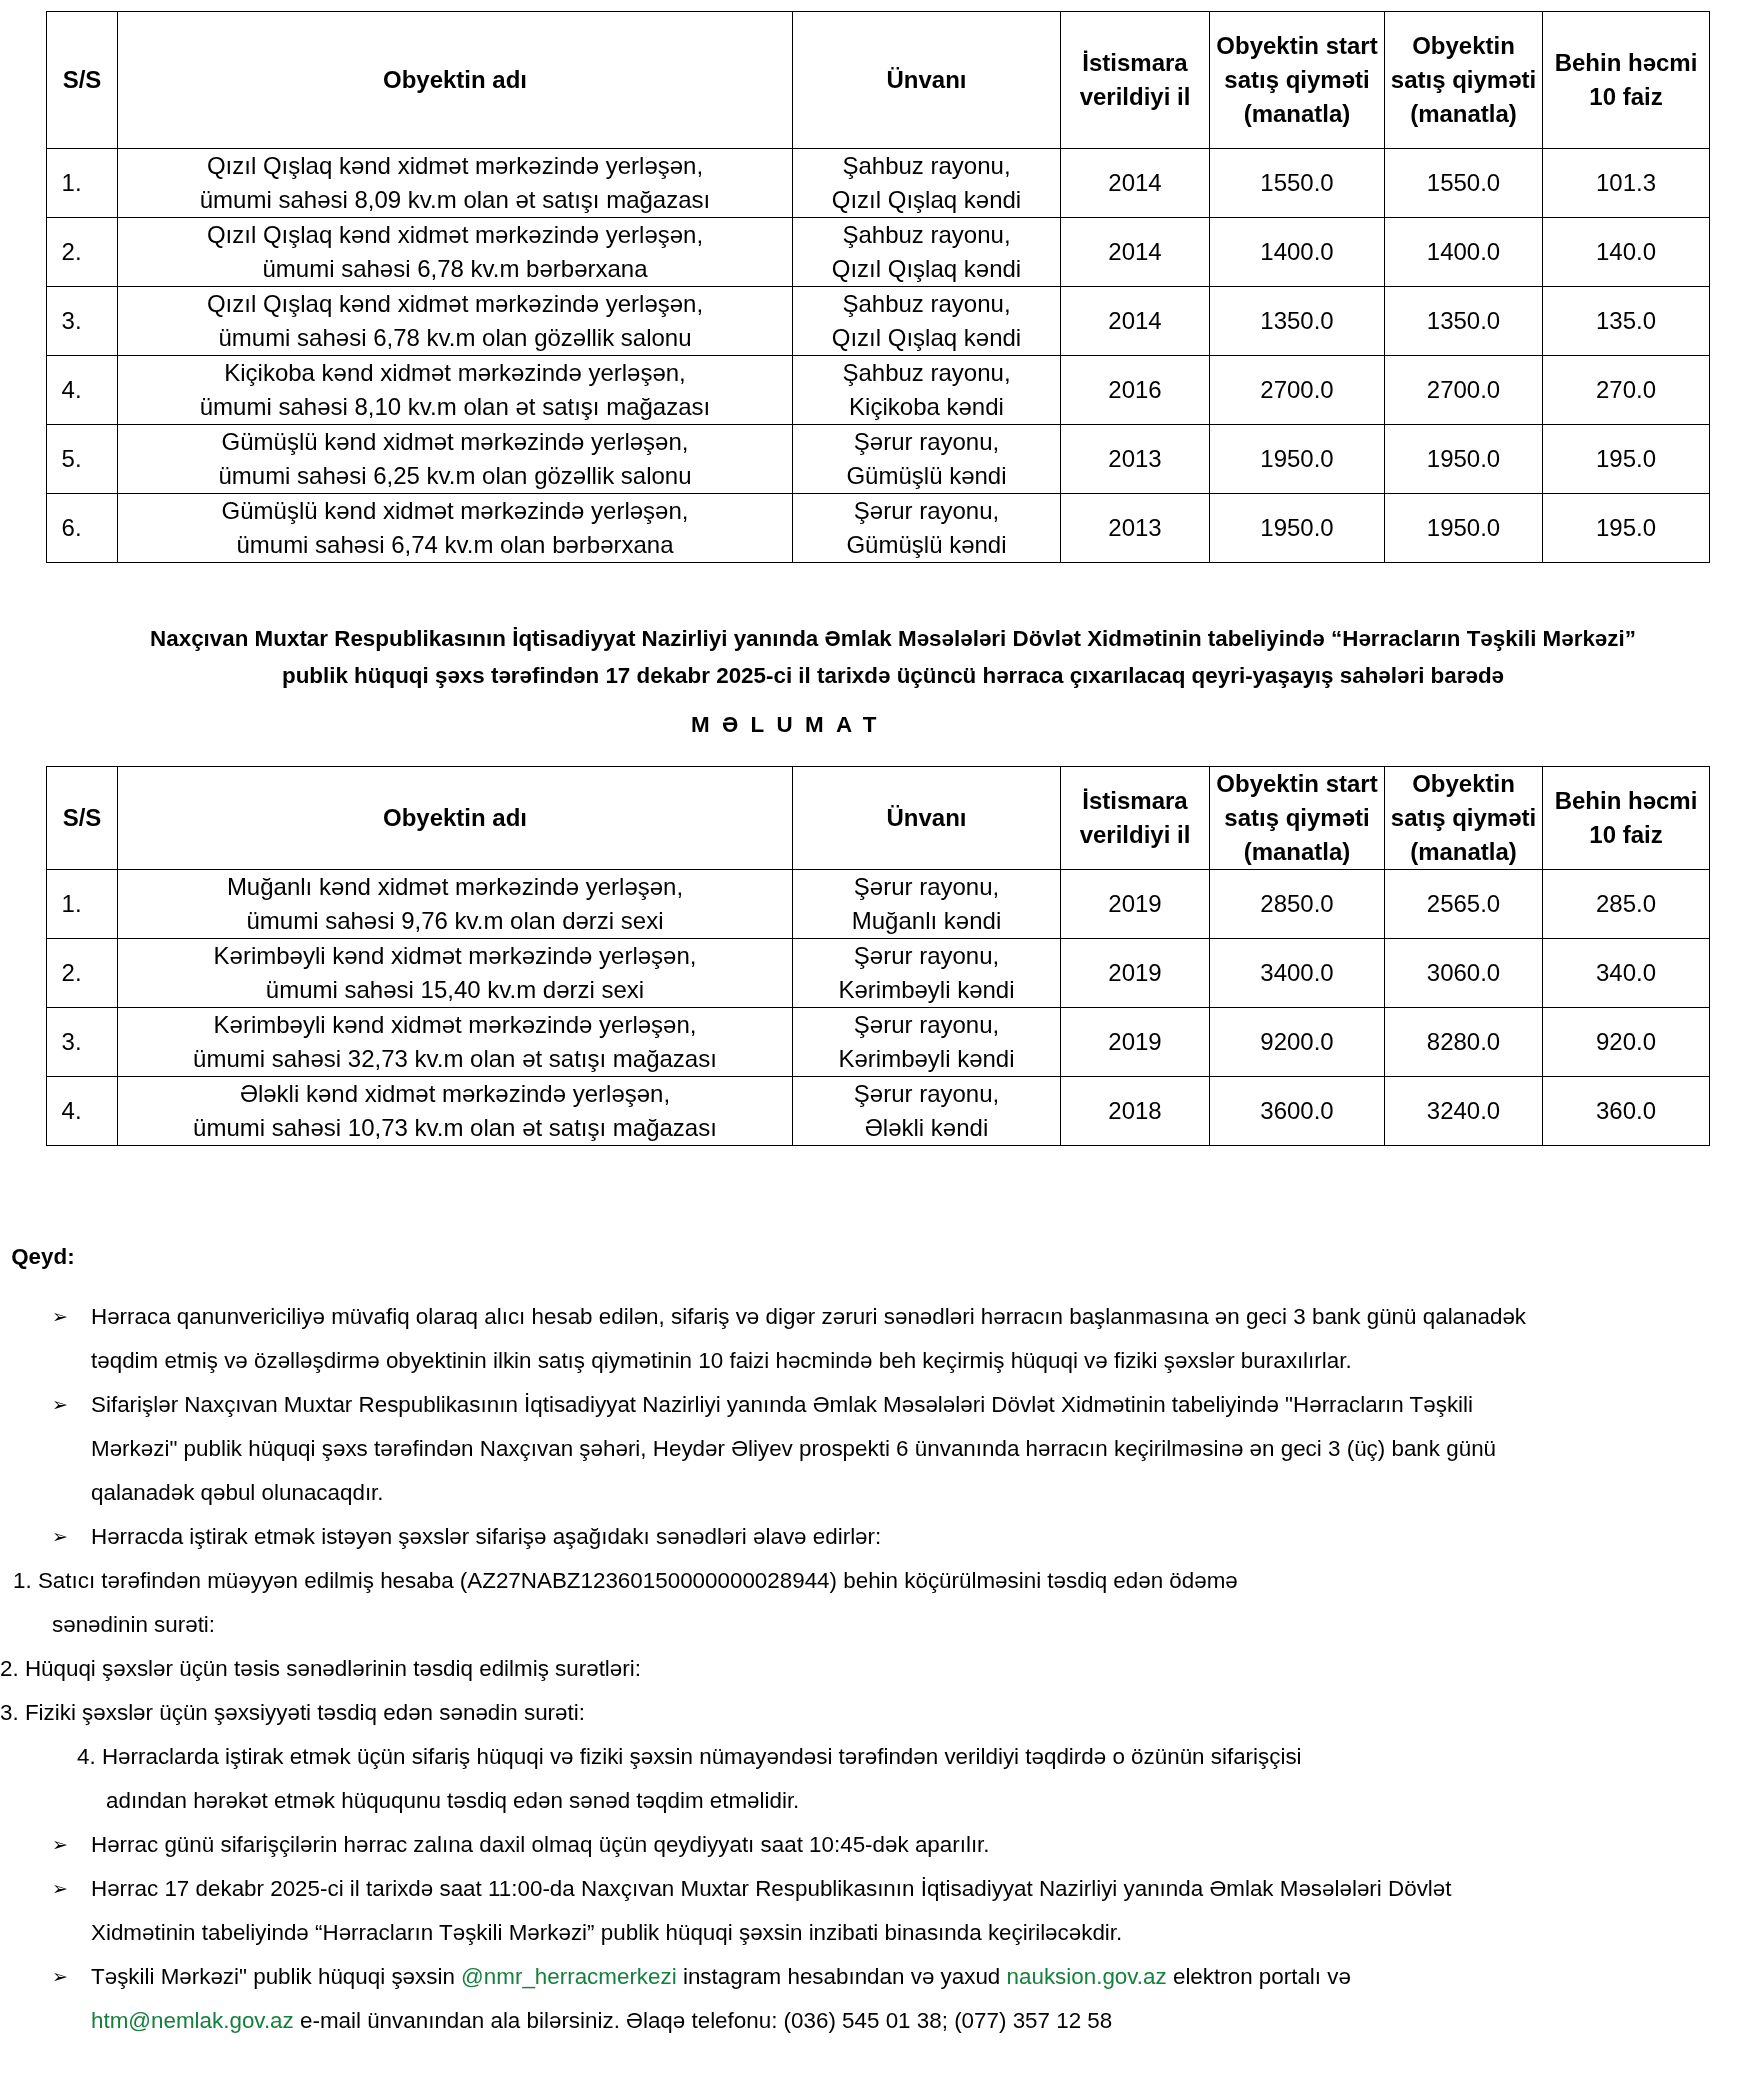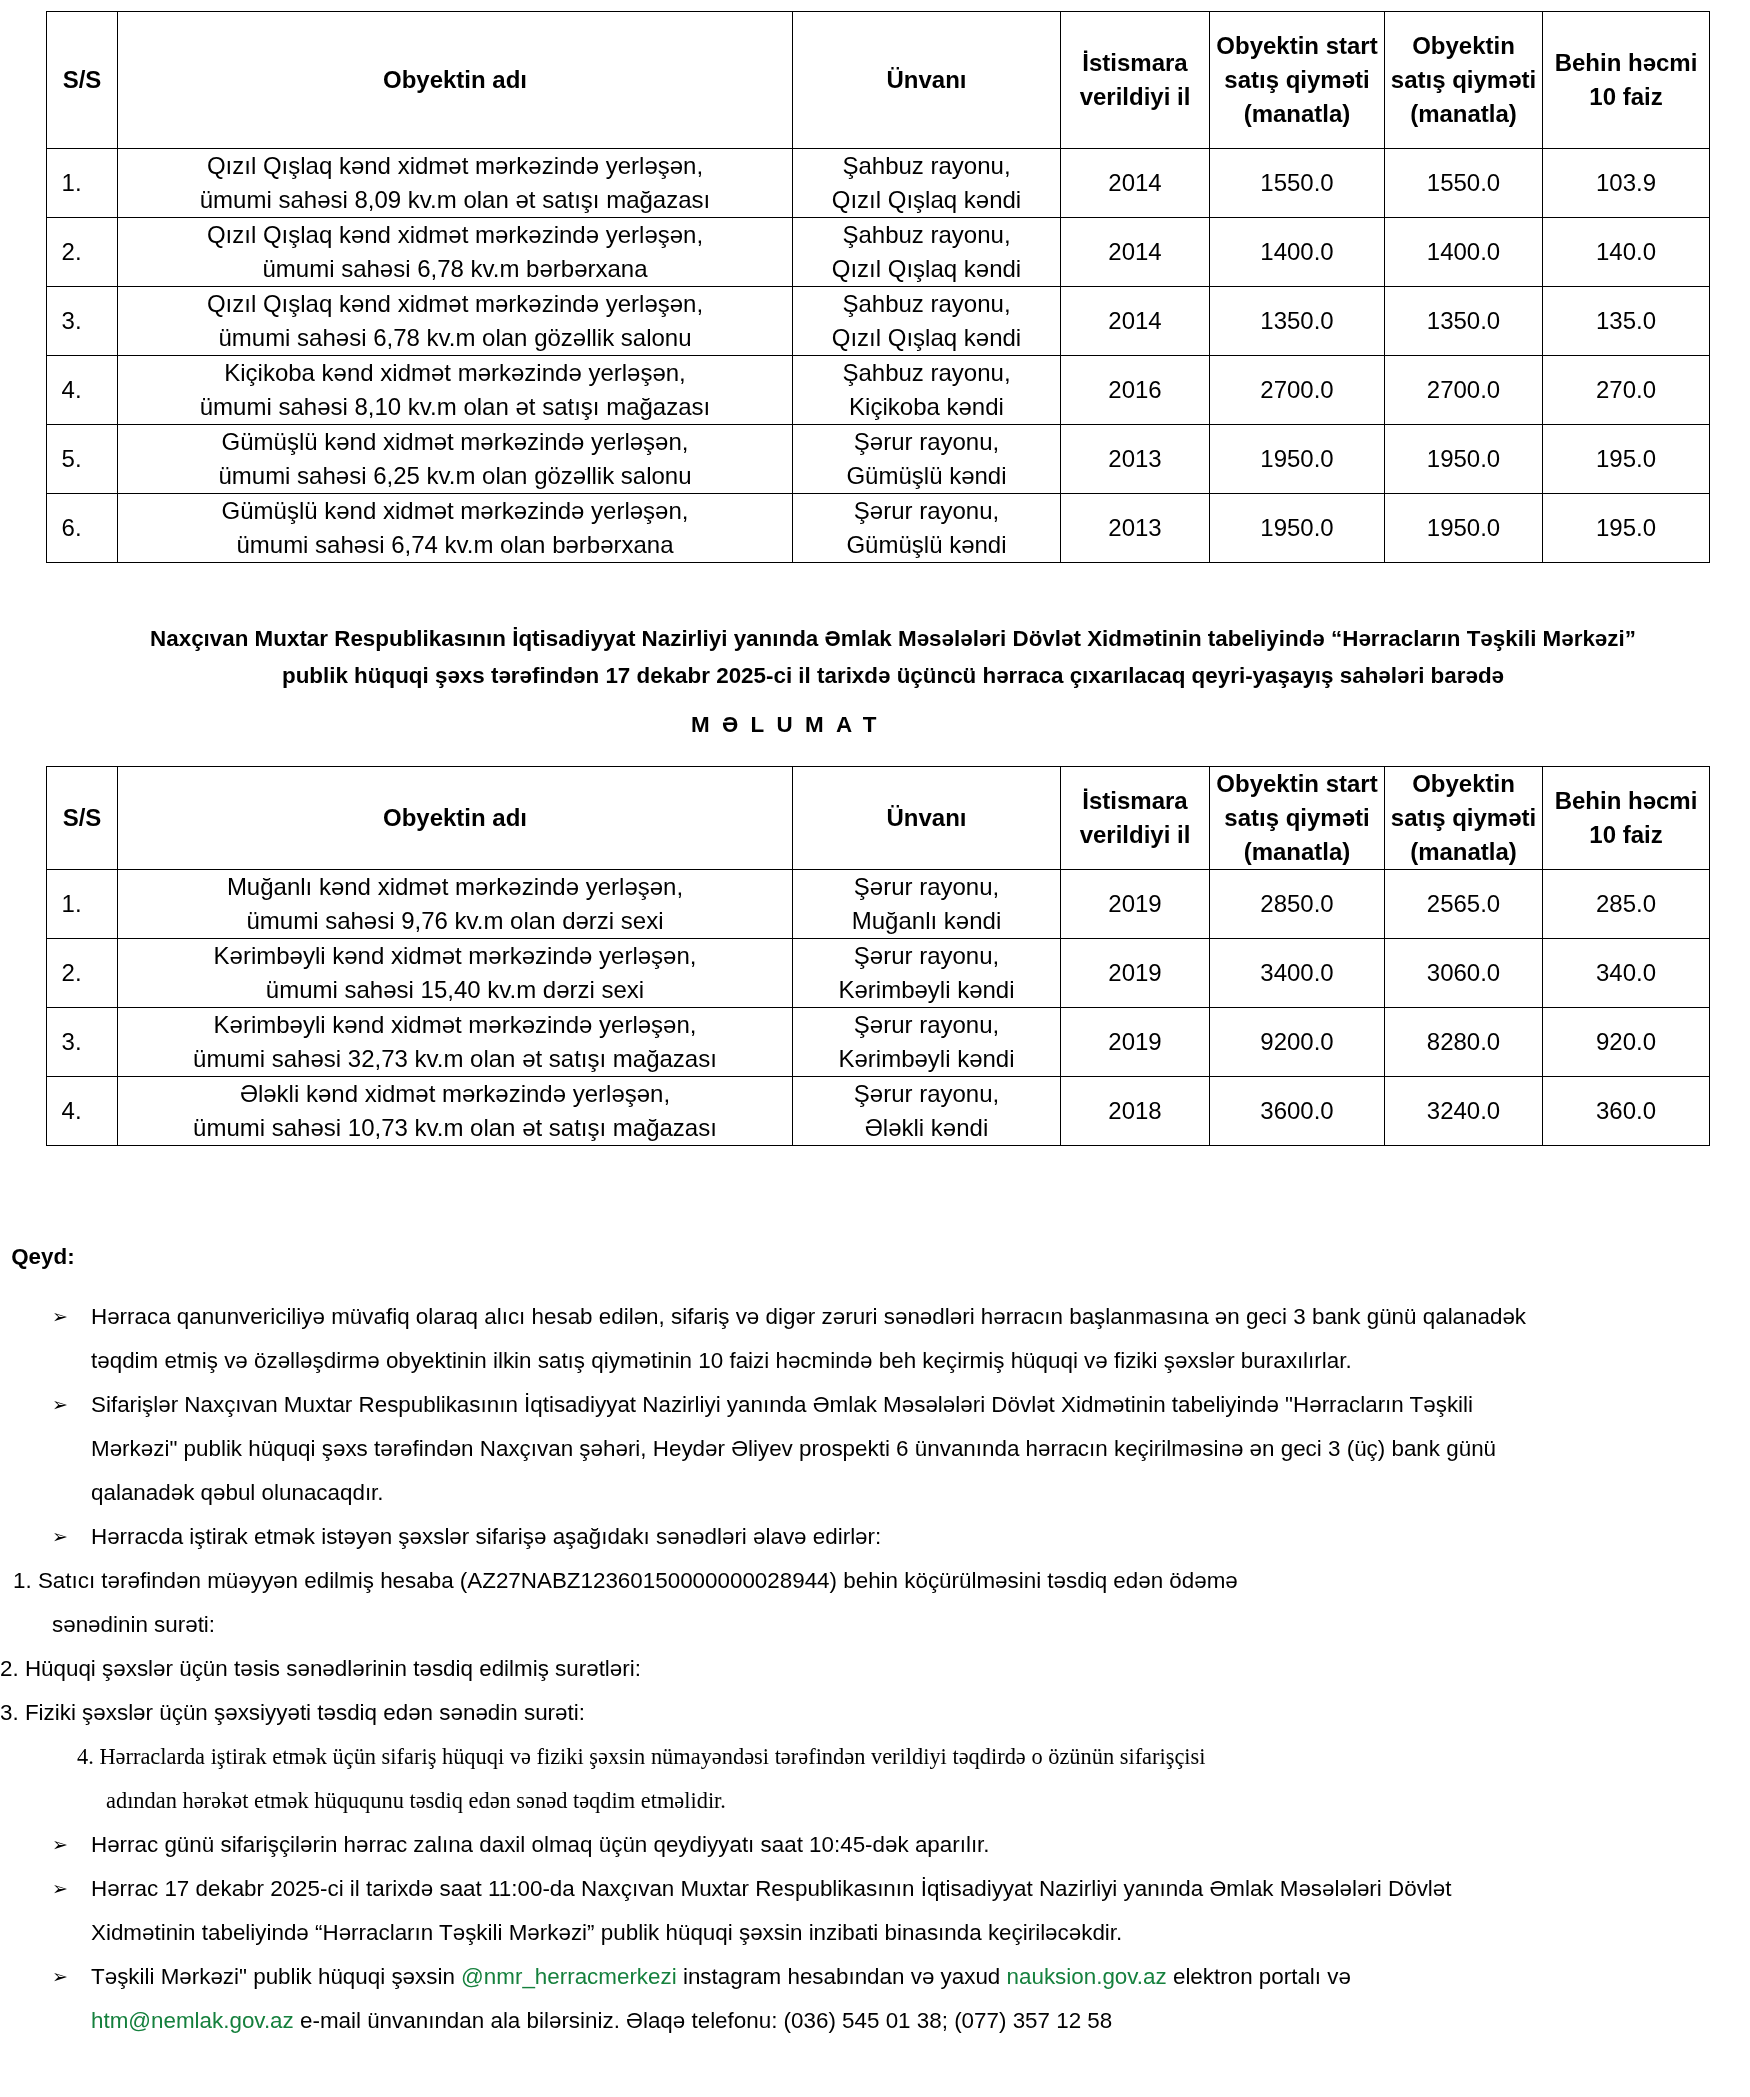--- a/index.html
+++ b/index.html
@@ -19,21 +19,21 @@
   #heading1{top:622px;}
   #heading2{top:659px;}
   #melumat{position:absolute;top:712px;left:691px;font-weight:bold;font-size:22.4px;letter-spacing:12.3px;}
   #qeyd{position:absolute;top:1244px;left:11.2px;font-weight:bold;font-size:22.4px;text-align:right;}
   .notes{position:absolute;top:1295px;left:0;width:1750px;font-size:22.4px;line-height:44px;}
   .note{position:relative;padding-left:91px;}
   .note .bullet{position:absolute;left:52px;top:0;font-size:19px;}
   .sub{position:relative;}
   .sub.s1{padding-left:52px;text-indent:-39px;}
   .sub.s2{}
-  .sub.s4{padding-left:106px;text-indent:-29px;font-family:Liberation Serif, serif;}
+  .sub.s4{padding-left:106px;text-indent:-29px;}
   .link{color:#15803d;}
 </style>
 </head>
 <body>
 
 <table class="grid" id="t1">
   <colgroup>
     <col style="width:71px">
       <col style="width:675px">
       <col style="width:268px">
@@ -54,21 +54,21 @@
   </tr>
   <tr class="data-row">
     <td class="num">1.</td>
     <td class="cell-text">Qızıl Qışlaq kənd xidmət mərkəzində yerləşən,
 ümumi sahəsi 8,09 kv.m olan ət satışı mağazası</td>
     <td class="cell-text">Şahbuz rayonu,
 Qızıl Qışlaq kəndi</td>
     <td>2014</td>
     <td>1550.0</td>
     <td>1550.0</td>
-    <td>103.9</td>
+    <td>101.3</td>
   </tr>
   <tr class="data-row">
     <td class="num">2.</td>
     <td class="cell-text">Qızıl Qışlaq kənd xidmət mərkəzində yerləşən,
 ümumi sahəsi 6,78 kv.m bərbərxana</td>
     <td class="cell-text">Şahbuz rayonu,
 Qızıl Qışlaq kəndi</td>
     <td>2014</td>
     <td>1400.0</td>
     <td>1400.0</td>

